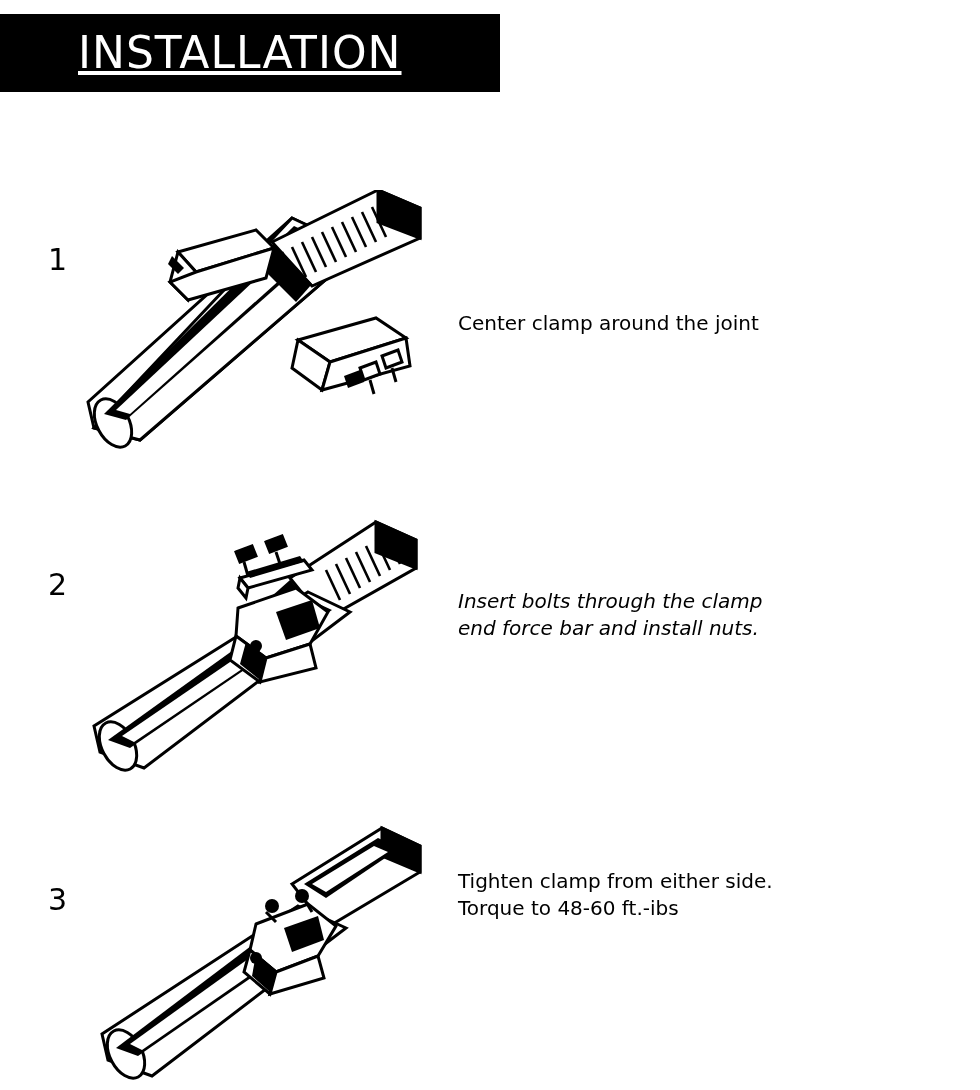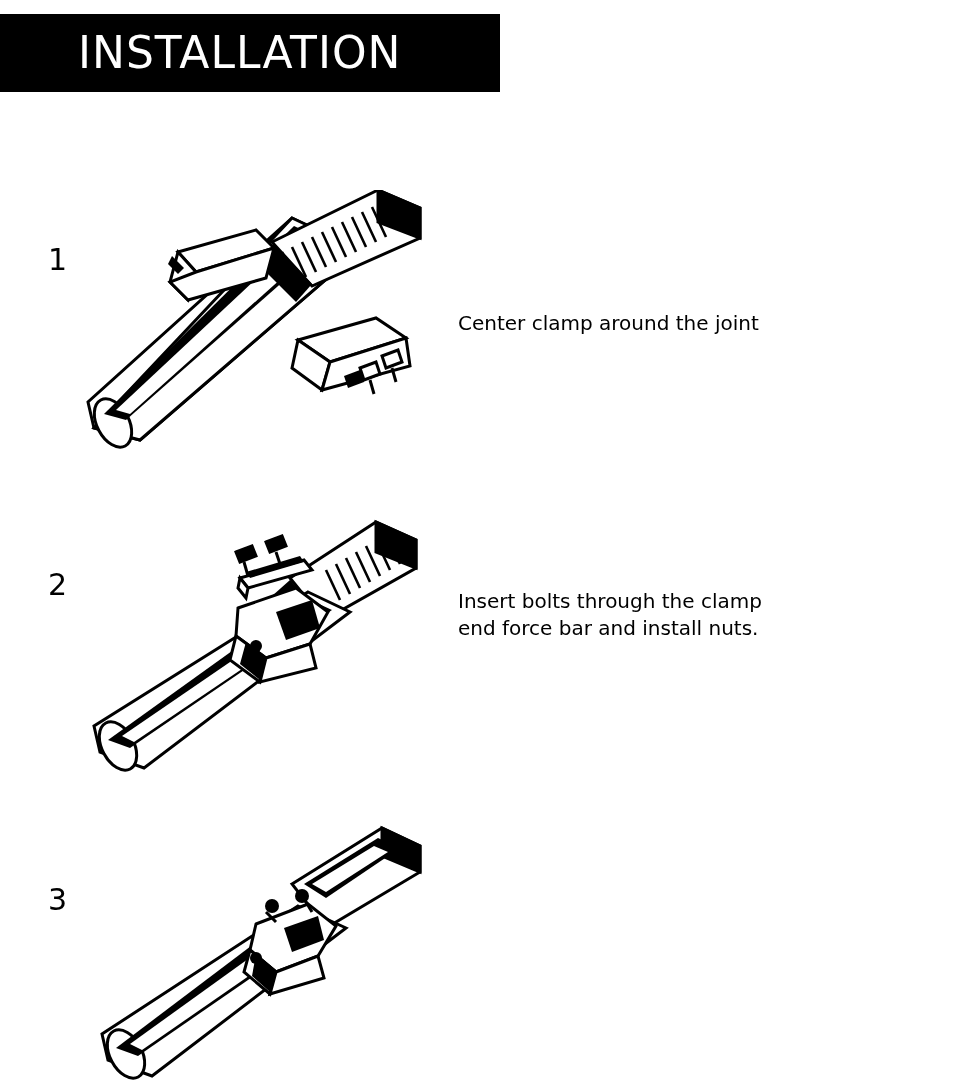--- a/index.html
+++ b/index.html
@@ -27,20 +27,21 @@
     display: flex;
     align-items: center;
   }
   .header-title {
     color: #ffffff;
     font-size: 44px;
     letter-spacing: 1px;
     margin-left: 78px;
     font-weight: 400;
     line-height: 1;
+    text-decoration: underline;
   }
 
   
   .step {
     position: absolute;
     left: 0;
     width: 980px;
   }
   .step-1 { top: 190px; height: 290px; }
   .step-2 { top: 500px; height: 290px; }
@@ -67,21 +68,21 @@
   .step-text {
     position: absolute;
     left: 458px;
     width: 520px;
     font-size: 20px;
     line-height: 1.35;
     color: #000;
     white-space: pre-line;
   }
   .step-1 .step-text { top: 120px; }
-  .step-2 .step-text { top: 88px; }
+  .step-2 .step-text { top: 88px; font-style: italic; }
   .step-3 .step-text { top: 68px; }
 
   svg { display: block; }
 </style>
 </head>
 <body>
 
 <div class="header-bar">
   <div class="header-title">INSTALLATION</div>
 </div>
@@ -247,13 +248,15 @@
         <circle cx="196" cy="158" r="6"></circle>
         <circle cx="236" cy="138" r="6"></circle>
       </g>
       <g stroke="#000000" stroke-width="3" fill="none">
         <line x1="206" y1="112" x2="216" y2="122"></line>
         <line x1="246" y1="102" x2="252" y2="112"></line>
       </g>
     </svg>
   </div>
 
+  <div class="step-text">Tighten clamp from either side.
+Torque to 48-60 ft.-ibs</div>
 </div>
 
 </body></html>

